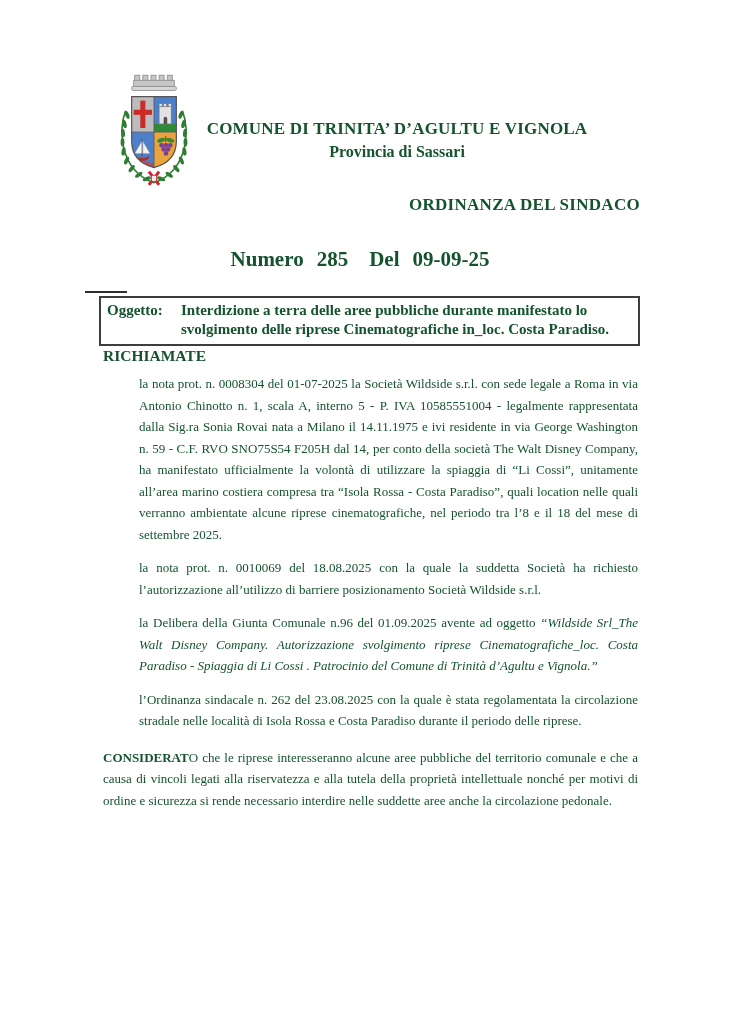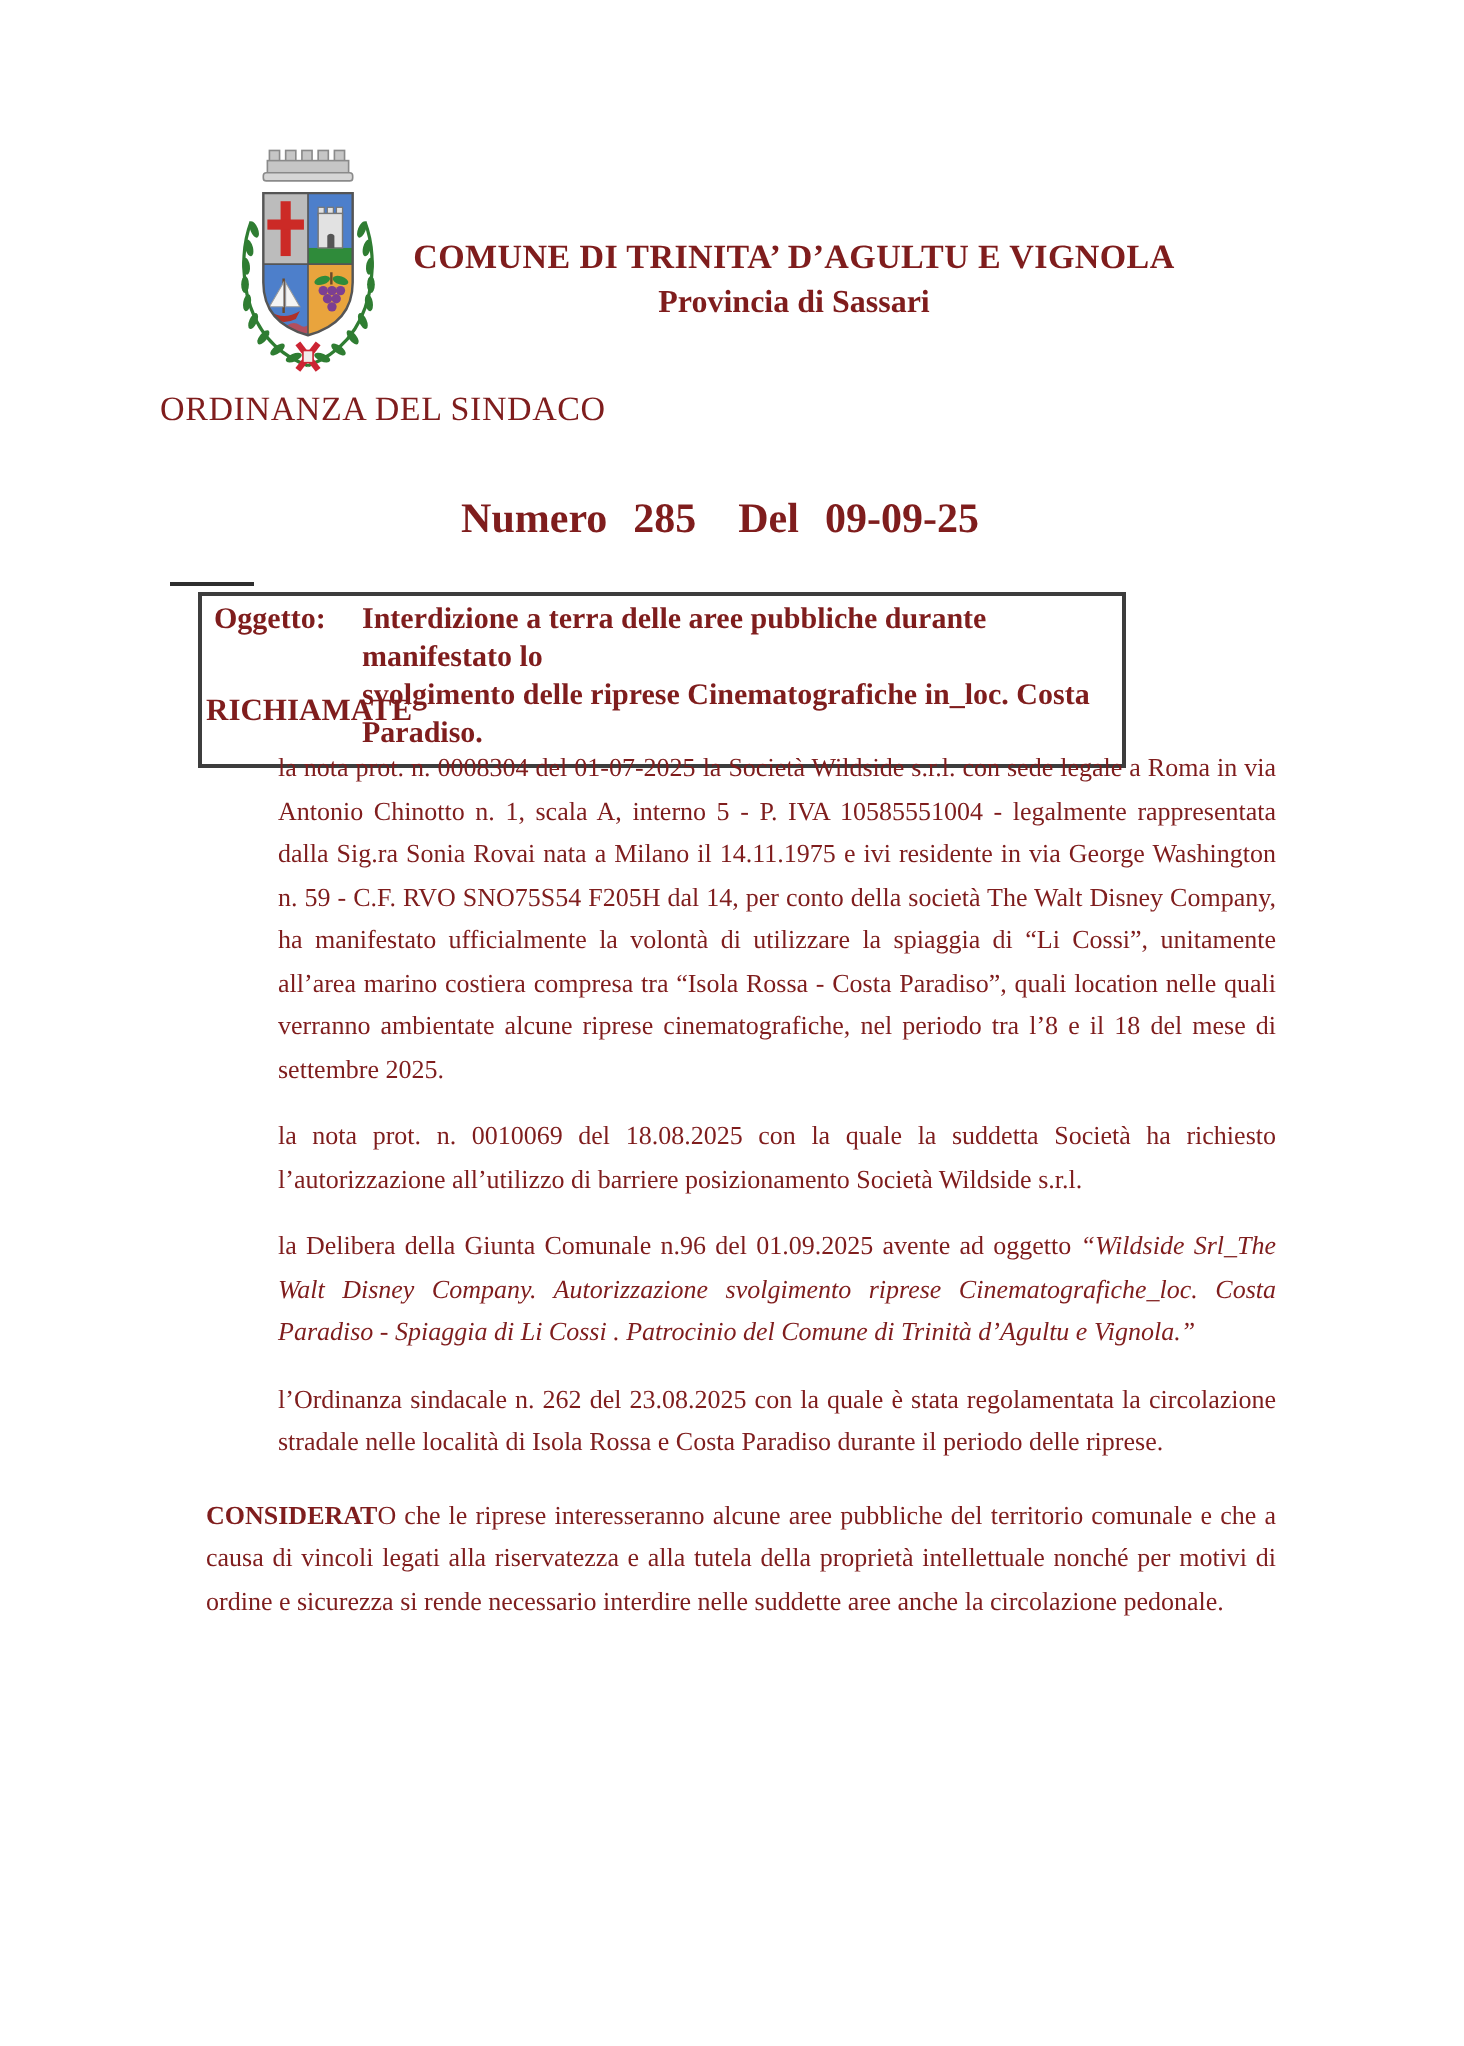--- a/index.html
+++ b/index.html
@@ -2,40 +2,40 @@
 <html><head>
 <meta charset="utf-8">
 <style>
   html,body{margin:0;padding:0;background:#ffffff;}
   .page{
     position:relative;
     width:732px;
     height:1023px;
     background:#ffffff;
     font-family:"Liberation Serif", serif;
-    color:#7f1d1d;
+    color:#14532d;
     overflow:hidden;
   }
   
   .crest-box{position:absolute;left:101px;top:60px;width:106px;height:132px;}
   .header-text{position:absolute;left:180px;top:119px;width:434px;text-align:center;}
   .muni-title{font-size:17px;font-weight:bold;letter-spacing:.2px;}
   .muni-sub{font-size:16px;font-weight:bold;margin-top:4px;}
-  .doc-type{position:absolute;left:80px;top:195px;width:560px;text-align:left;
-    font-size:17px;font-weight:normal;letter-spacing:.3px;}
+  .doc-type{position:absolute;left:80px;top:195px;width:560px;text-align:right;
+    font-size:17px;font-weight:bold;letter-spacing:.3px;}
   .number-line{position:absolute;left:80px;top:247px;width:560px;
     display:flex;justify-content:center;align-items:baseline;
     font-size:21px;font-weight:bold;}
   .number-line span{white-space:pre;}
   .gap-s{display:inline-block;width:13px;}
   .gap-m{display:inline-block;width:21px;}
   
   .stub-line{position:absolute;left:85px;top:291px;width:42px;height:2px;background:#2e2e2e;}
   .oggetto-box{
-    position:absolute;left:99px;top:296px;width:464px;box-sizing:border-box;
+    position:absolute;left:99px;top:296px;width:541px;box-sizing:border-box;
     border:2px solid #3d3d3d;padding:3px 6px 5px 6px;
     display:flex;font-weight:bold;font-size:15px;line-height:19px;background:#fff;
   }
   .oggetto-label{width:74px;flex:0 0 74px;}
   .oggetto-lines{flex:1;}
   
   .content{position:absolute;left:103px;top:347px;width:535px;}
   .section-heading{font-weight:bold;font-size:15.5px;margin:0 0 8px 0;}
   .indented{margin-left:36px;}
   .para{

